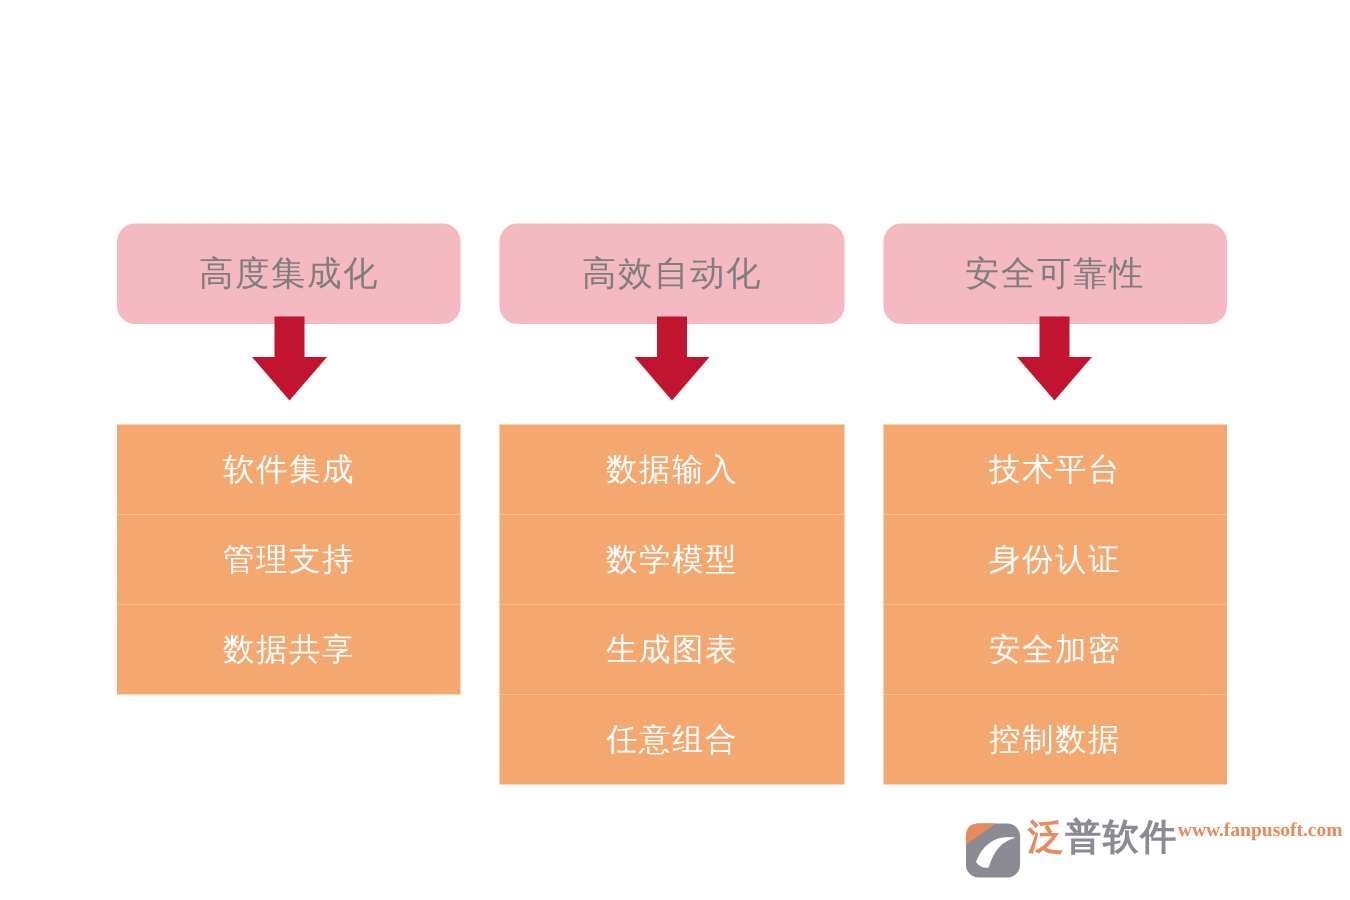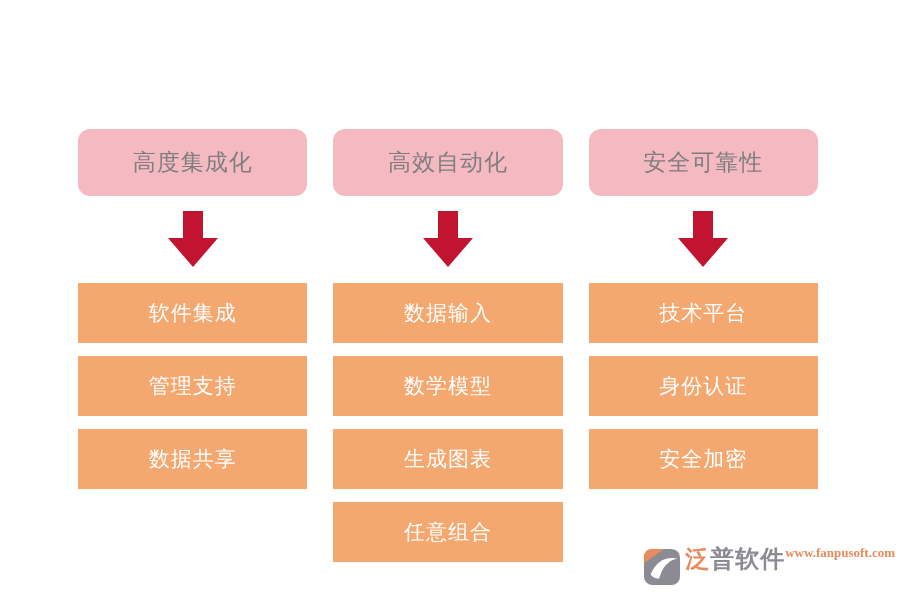--- a/index.html
+++ b/index.html
@@ -42,20 +42,21 @@
   .pink-box {
     height: 100%;
     background: #F4B9C1;
     border-radius: 12px;
     color: #7E7E7E;
     font-size: 23px;
     letter-spacing: 1px;
     display: flex;
     align-items: center;
     justify-content: center;
+    margin-top: 20px;
   }
   .arrow-row { top: 211px; height: 56px; }
   .arrow-cell {
     display: flex;
     align-items: flex-start;
     justify-content: center;
   }
   .arrow { width: 50px; }
   .arrow-stem {
     width: 20px;
@@ -76,21 +77,20 @@
     left: 78px;
     top: 283px;
     width: 740px;
     display: flex;
     gap: 26px;
   }
   .grid-col {
     flex: 1;
     display: flex;
     flex-direction: column;
-    gap: 13px;
   }
   .item-box {
     height: 60px;
     background: #F4A870;
     color: #ffffff;
     font-size: 21px;
     letter-spacing: 1px;
     display: flex;
     align-items: center;
     justify-content: center;
@@ -171,20 +171,21 @@
     <div class="grid-col">
       <div class="item-box">数据输入</div>
       <div class="item-box">数学模型</div>
       <div class="item-box">生成图表</div>
       <div class="item-box">任意组合</div>
     </div>
     <div class="grid-col">
       <div class="item-box">技术平台</div>
       <div class="item-box">身份认证</div>
       <div class="item-box">安全加密</div>
+      <div class="item-box">控制数据</div>
     </div>
   </div>
 
   <div class="logo">
     <svg class="logo-icon" viewBox="0 0 40 40" xmlns="http://www.w3.org/2000/svg">
       <rect x="1" y="1" width="38" height="38" rx="9" fill="#8B8B94"></rect>
       <path d="M1,16 L1,10 Q1,1 10,1 L22,1 Z" fill="#E78B5D"></path>
       <path d="M8,28 Q16,8 36,11 Q22,14 17,32 Q12,33 8,28 Z" fill="#ffffff"></path>
     </svg>
     <div class="logo-texts">

